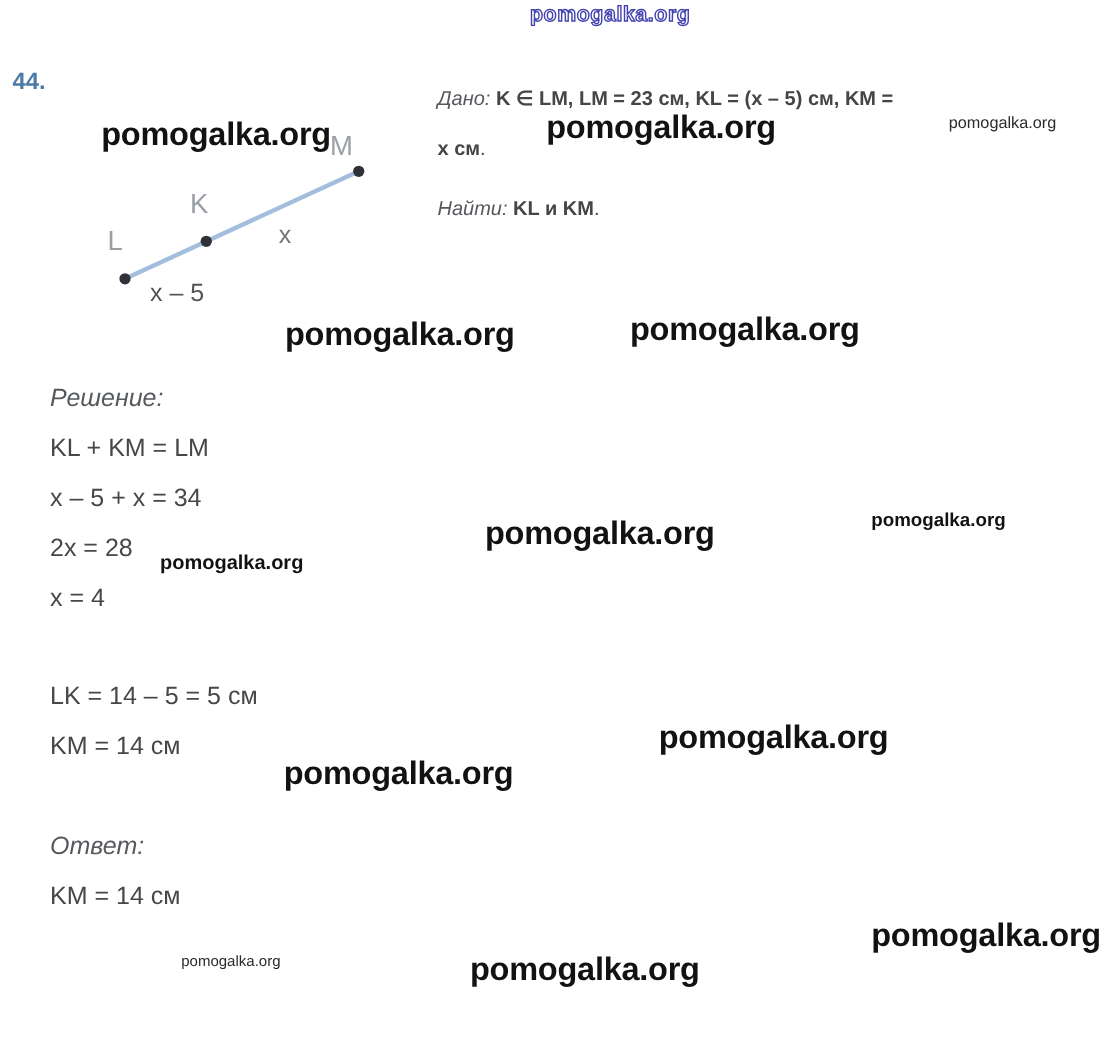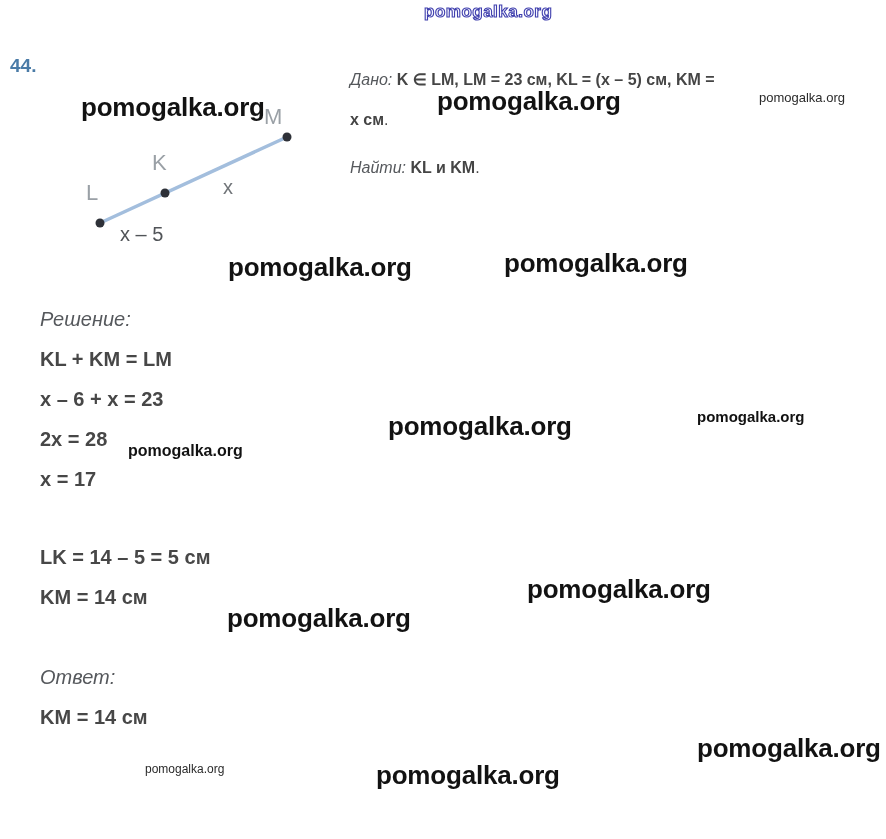--- a/index.html
+++ b/index.html
@@ -32,21 +32,21 @@
   }
   .lbl-italic{font-style:italic;font-weight:400;color:#55585c;}
   .bold-text{font-weight:700;color:#454545;}
   .nowrap{white-space:nowrap;}
   .find-line{margin-top:8px;}
   
   .solution-block{
     left:40px;top:299px;width:420px;
     font-size:20px;line-height:40px;color:#474747;
   }
-  .eq{font-weight:700;white-space:nowrap;}
+  .eq{font-weight:400;white-space:nowrap;}
   .gap-lg{margin-top:38px;}
   .gap-xl{margin-top:40px;}
   
   .figure{left:60px;top:88px;width:280px;height:170px;}
   .figure svg{display:block;}
   .pt-label{font-size:22px;fill:#9aa0a6;}
   .seg-label-x{font-size:20px;fill:#717579;}
   .seg-label-x5{font-size:20px;fill:#515458;}
 </style>
 </head>
@@ -94,20 +94,20 @@
   </div>
   <div class="find-line">
     <span class="lbl-italic">Найти:</span>
     <span class="bold-text">KL и KM</span><span>.</span>
   </div>
 </div>
 
 <div class="abs solution-block">
   <div class="lbl-italic">Решение:</div>
   <div class="eq">KL + KM = LM</div>
-  <div class="eq">x – 6 + x = 23</div>
+  <div class="eq">x – 5 + x = 34</div>
   <div class="eq">2x = 28</div>
-  <div class="eq">x = 17</div>
+  <div class="eq">x = 4</div>
   <div class="eq gap-lg">LK = 14 – 5 = 5 см</div>
   <div class="eq">KM = 14 см</div>
   <div class="lbl-italic gap-xl">Ответ:</div>
   <div class="eq">KM = 14 см</div>
 </div>
 
 </body></html>

